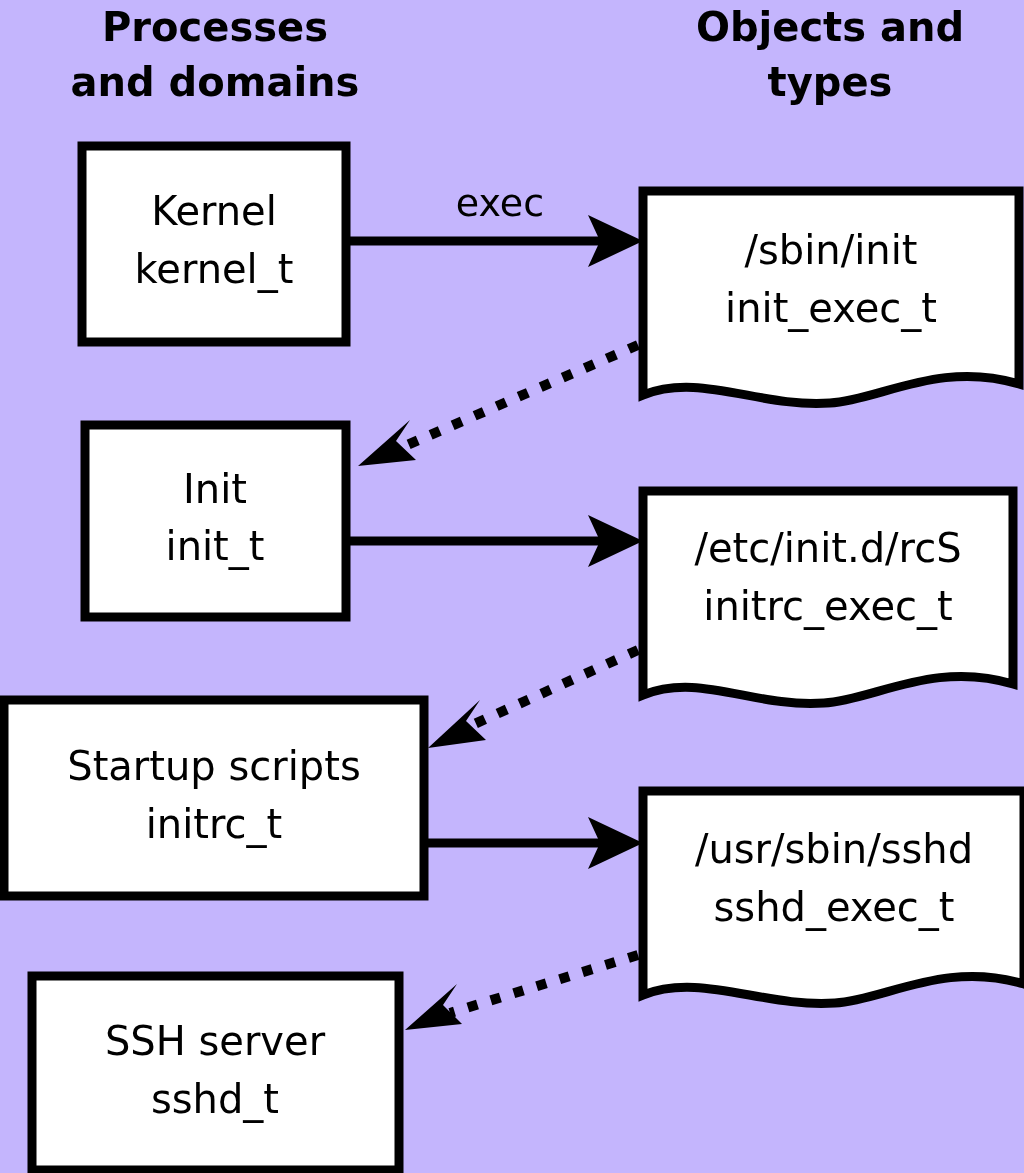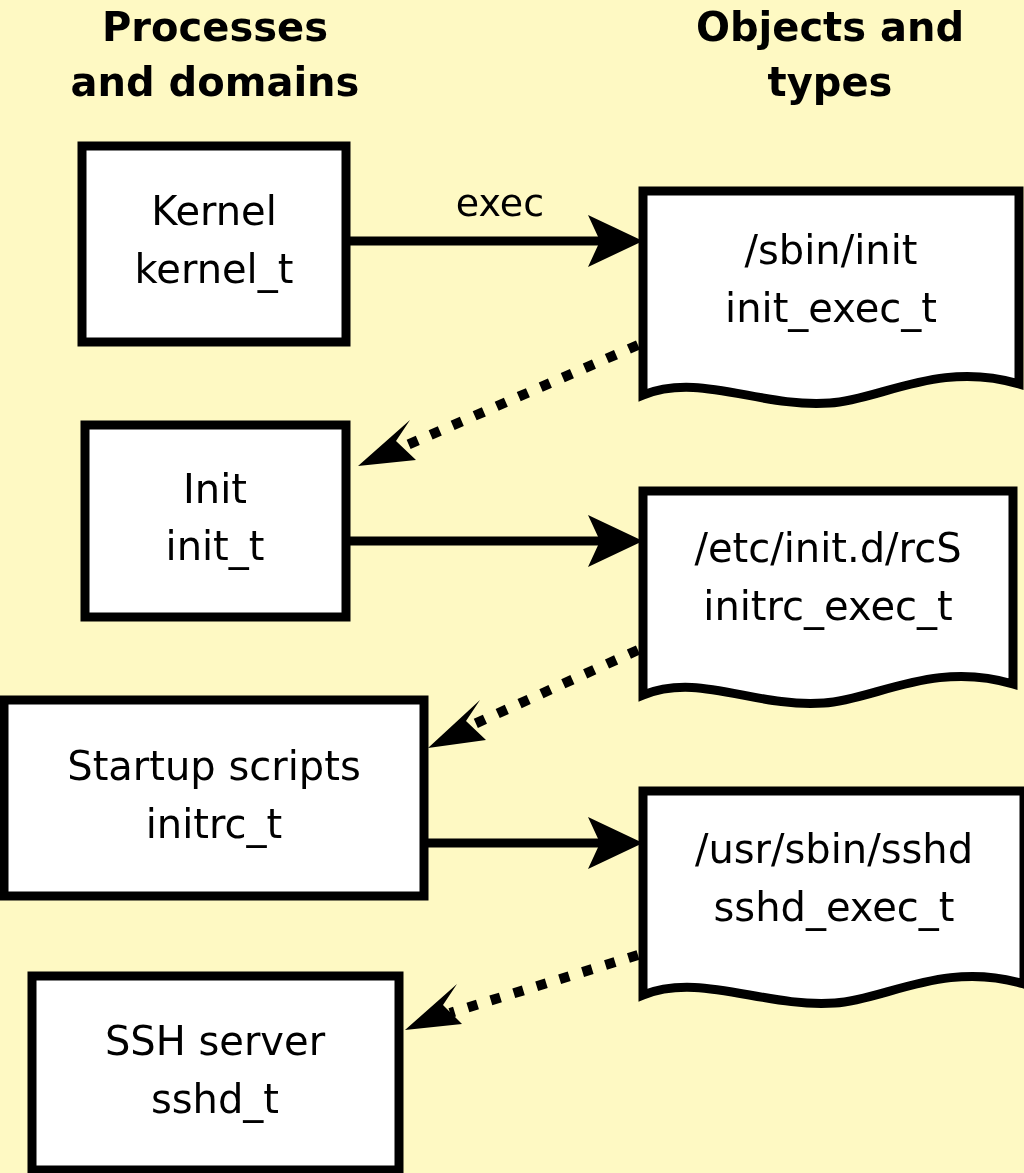--- a/index.html
+++ b/index.html
@@ -7,21 +7,21 @@
     padding: 0;
     background: #ffffff;
   }
   body {
     font-family: "DejaVu Sans", sans-serif;
   }
   #canvas {
     position: relative;
     width: 1024px;
     height: 1173px;
-    background: #fef9c3;
+    background: #c4b5fd;
     overflow: hidden;
   }
   #diagram-svg {
     position: absolute;
     top: 0;
     left: 0;
     width: 1024px;
     height: 1173px;
   }
   .col-header {

